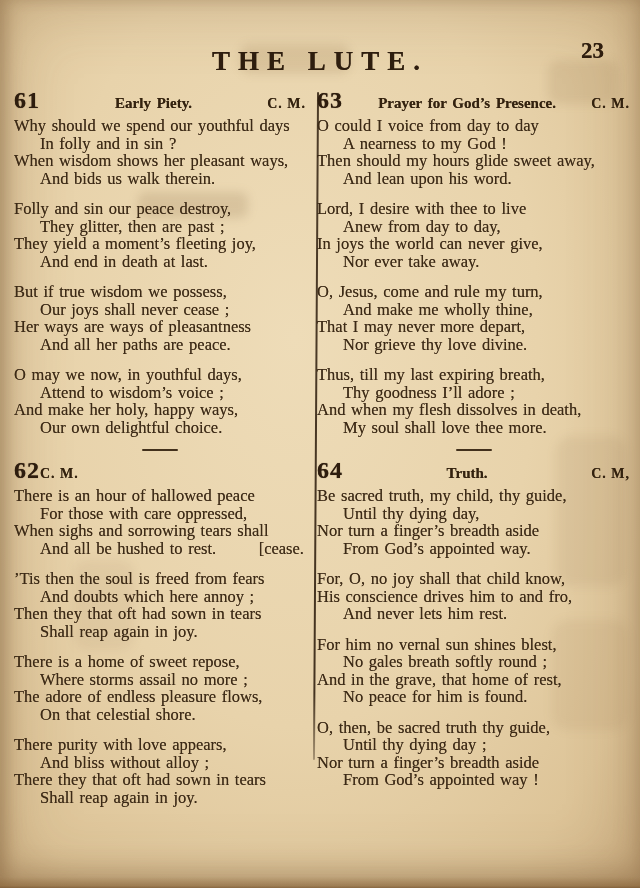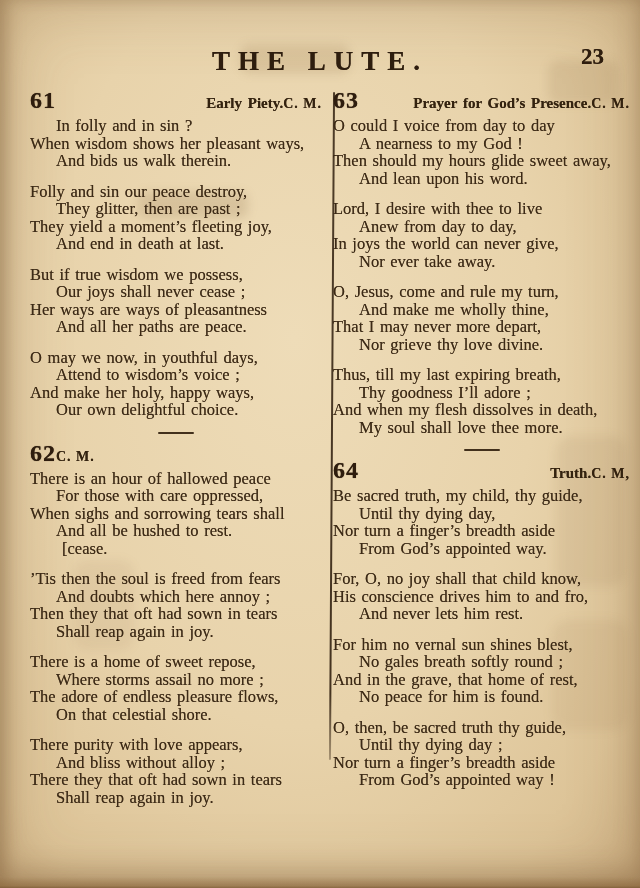--- a/index.html
+++ b/index.html
@@ -27,53 +27,53 @@
   .s4{left:556px;top:436px;width:70px;height:150px;background:rgba(122,90,50,.09);border-radius:16px;}
   .s5{left:552px;top:620px;width:76px;height:110px;background:rgba(122,90,50,.08);border-radius:16px;}
   .s6{left:74px;top:560px;width:60px;height:90px;background:rgba(122,90,50,.07);border-radius:14px;}
 
   .masthead{position:relative;text-align:center;padding-top:46px;height:36px;}
   .book-title{
     font-size:27px;font-weight:bold;letter-spacing:8px;color:#2e1d0e;
     text-shadow:0 0 .6px rgba(46,29,14,.8);
   }
   .page-number{
-    position:absolute;right:36px;top:44px;font-size:23px;font-weight:bold;color:#2e1d0e;
+    position:absolute;right:36px;top:38px;font-size:23px;font-weight:bold;color:#2e1d0e;
     text-shadow:0 0 .5px rgba(46,29,14,.8);
   }
 
-  .columns{display:flex;padding:8px 10px 0 14px;margin-left:16px;}
+  .columns{display:flex;padding:8px 10px 0 14px;}
   .column{position:relative;}
   .column.left{width:292px;}
   .column.right{flex:1;}
   .col-rule{
     width:2px;margin-left:9px;margin-top:2px;height:668px;flex:none;
     background:linear-gradient(to bottom, rgba(50,33,16,.85) 0%, rgba(50,33,16,.9) 90%, rgba(50,33,16,.35) 100%);
     transform:rotate(.35deg);border-radius:1px;
   }
 
   .hymn-head{display:flex;align-items:baseline;margin-bottom:5px;}
   .hymn-number{
     font-size:24px;font-weight:bold;color:#2e1d0e;line-height:20px;
     text-shadow:0 0 .7px rgba(46,29,14,.9);letter-spacing:1px;
   }
   .hymn-title{
-    flex:1;text-align:right;font-size:15px;font-weight:bold;color:#33220f;
+    flex:1;text-align:center;font-size:15px;font-weight:bold;color:#33220f;
     word-spacing:2px;text-shadow:0 0 .4px rgba(51,34,15,.7);
   }
   .hymn-meter{font-size:14px;font-weight:bold;color:#33220f;letter-spacing:1px;text-shadow:0 0 .4px rgba(51,34,15,.7);}
 
   .stanza{margin-bottom:13px;}
   .line{
     font-size:16.5px;line-height:17.5px;white-space:nowrap;
     color:#3c2a16;word-spacing:1.5px;
     text-shadow:0 0 .45px rgba(60,40,22,.65);
   }
   .line.indent{padding-left:26px;}
-  .catch-line{display:flex;justify-content:space-between;padding-right:2px;flex-direction:column;}
+  .catch-line{display:flex;justify-content:space-between;padding-right:2px;}
   .catchword{padding-left:6px;}
 
   .rule-divider{
     width:36px;height:2px;background:#42301c;margin:11px auto 9px auto;border-radius:1px;
   }
 </style>
 </head>
 <body>
 
 <div class="page">
@@ -94,20 +94,21 @@
 
     <section class="column left">
 
       <article class="hymn">
         <div class="hymn-head">
           <span class="hymn-number">61</span>
           <span class="hymn-title">Early Piety.</span>
           <span class="hymn-meter">C. M.</span>
         </div>
         <div class="stanza">
+          <div class="line">Why should we spend our youthful days</div>
           <div class="line indent">In folly and in sin ?</div>
           <div class="line">When wisdom shows her pleasant ways,</div>
           <div class="line indent">And bids us walk therein.</div>
         </div>
         <div class="stanza">
           <div class="line">Folly and sin our peace destroy,</div>
           <div class="line indent">They glitter, then are past ;</div>
           <div class="line">They yield a moment’s fleeting joy,</div>
           <div class="line indent">And end in death at last.</div>
         </div>

